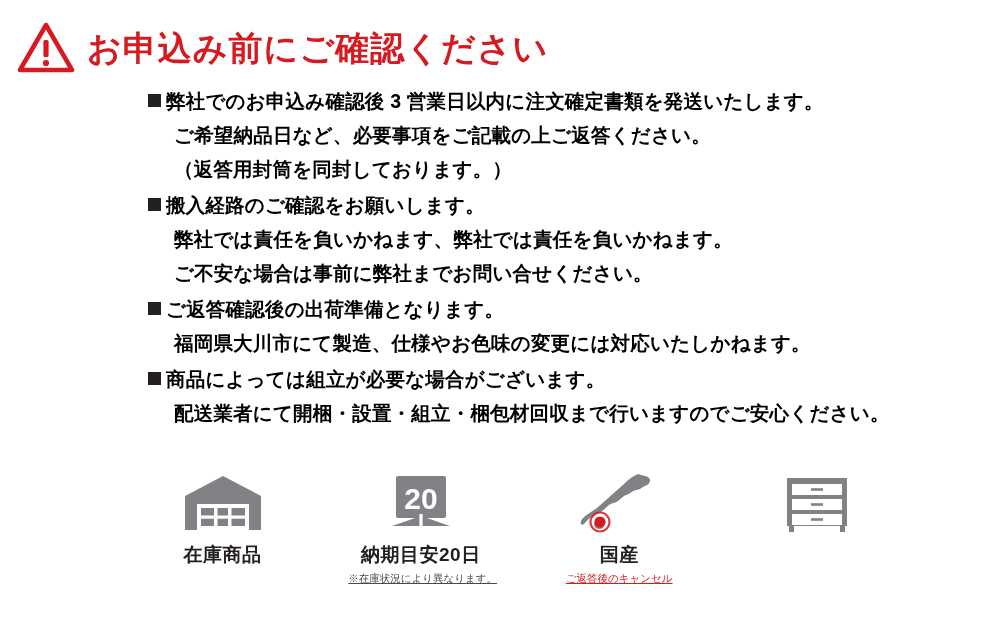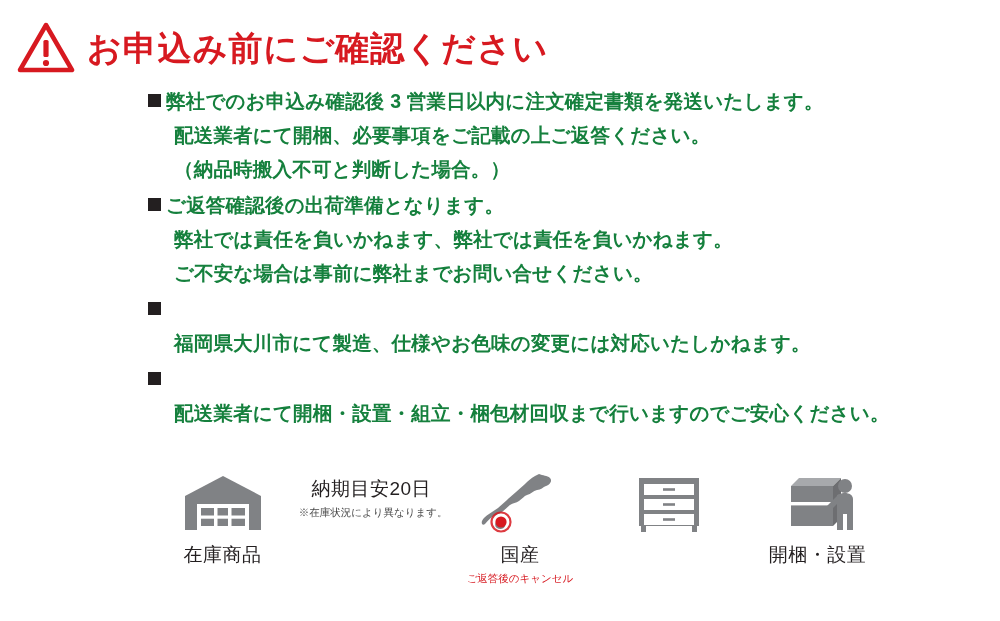--- a/index.html
+++ b/index.html
@@ -55,21 +55,21 @@
     left: 148px;
     width: 740px;
   }
   .blk {
     margin-bottom: 2px;
   }
   .line {
     font-size: 19.5px;
     line-height: 34px;
     white-space: nowrap;
-    color: #15803d;
+    color: #000000;
     font-weight: bold;
     letter-spacing: 0.2px;
   }
   .line.indent {
     padding-left: 26px;
     font-weight: bold;
   }
   .sq {
     display: inline-block;
     width: 13px;
@@ -95,31 +95,32 @@
   }
   .feat-icon {
     height: 66px;
     display: flex;
     align-items: flex-end;
     justify-content: center;
   }
   .feat-label {
     margin-top: 8px;
     font-size: 19px;
-    font-weight: normal;
+    font-weight: bold;
     color: #231f20;
     letter-spacing: 0.5px;
     white-space: nowrap;
   }
   .feat-note {
     margin-top: 4px;
     font-size: 10.5px;
     color: #4a4a4a;
     white-space: nowrap;
     letter-spacing: 0;
+    text-decoration: underline;
   }
   .feat-note.red {
     color: #d71920;
   }
 </style>
 </head>
 <body>
 
 <div id="page">
 
@@ -131,37 +132,37 @@
         <circle cx="29" cy="41" r="3.1" fill="#d71920"></circle>
       </svg>
     </span>
     <span class="heading-text">お申込み前にご確認ください</span>
   </div>
 
   <div class="body-block">
 
     <div class="blk">
       <div class="line"><span class="sq"></span><span>弊社でのお申込み確認後 3 営業日以内に注文確定書類を発送いたします。</span></div>
-      <div class="line indent"><span>配送業者にて開梱、必要事項をご記載の上ご返答ください。</span></div>
-      <div class="line indent"><span>（納品時搬入不可と判断した場合。）</span></div>
-    </div>
-
-    <div class="blk">
-      <div class="line"><span class="sq"></span><span>ご返答確認後の出荷準備となります。</span></div>
+      <div class="line indent"><span>ご希望納品日など、必要事項をご記載の上ご返答ください。</span></div>
+      <div class="line indent"><span>（返答用封筒を同封しております。）</span></div>
+    </div>
+
+    <div class="blk">
+      <div class="line"><span class="sq"></span><span>搬入経路のご確認をお願いします。</span></div>
       <div class="line indent"><span>弊社では責任を負いかねます、弊社では責任を負いかねます。</span></div>
       <div class="line indent"><span>ご不安な場合は事前に弊社までお問い合せください。</span></div>
     </div>
 
     <div class="blk">
-      <div class="line"><span class="sq"></span></div>
+      <div class="line"><span class="sq"></span><span>ご返答確認後の出荷準備となります。</span></div>
       <div class="line indent"><span>福岡県大川市にて製造、仕様やお色味の変更には対応いたしかねます。</span></div>
     </div>
 
     <div class="blk">
-      <div class="line"><span class="sq"></span></div>
+      <div class="line"><span class="sq"></span><span>商品によっては組立が必要な場合がございます。</span></div>
       <div class="line indent"><span>配送業者にて開梱・設置・組立・梱包材回収まで行いますのでご安心ください。</span></div>
     </div>
 
 
   </div>
 
   <div class="features">
 
     <div class="feature">
       <div class="feat-icon">
@@ -171,20 +172,28 @@
           <rect x="20" y="36" width="44" height="18" fill="#808285"></rect>
           <rect x="33" y="36" width="3.5" height="18" fill="#ffffff"></rect>
           <rect x="47" y="36" width="3.5" height="18" fill="#ffffff"></rect>
           <rect x="20" y="43.5" width="44" height="3.2" fill="#ffffff"></rect>
         </svg>
       </div>
       <div class="feat-label">在庫商品</div>
     </div>
 
     <div class="feature">
+      <div class="feat-icon">
+        <svg width="78" height="64" viewBox="0 0 78 64" xmlns="http://www.w3.org/2000/svg">
+          <rect x="14" y="6" width="50" height="42" rx="2" fill="#808285"></rect>
+          <text x="39" y="39" font-family="Liberation Sans, sans-serif" font-size="30" font-weight="bold" fill="#ffffff" text-anchor="middle">20</text>
+          <path d="M10 56 L39 46 L68 56 Z" fill="#808285"></path>
+          <rect x="37.4" y="44" width="3.2" height="12" fill="#ffffff"></rect>
+        </svg>
+      </div>
       <div class="feat-label">納期目安20日</div>
       <div class="feat-note">※在庫状況により異なります。</div>
     </div>
 
     <div class="feature">
       <div class="feat-icon">
         <svg width="86" height="64" viewBox="0 0 86 64" xmlns="http://www.w3.org/2000/svg">
           <path d="M62 4 C66 6 70 5 73 8 C76 11 72 15 69 16 C66 17 64 20 60 20 C56 21 54 24 50 25 C47 26 45 29 42 31 C39 33 36 33 33 35 C30 37 28 40 25 42 C22 44 18 45 15 47 C12 49 10 52 8 54 C6 56 4 54 5 51 C6 48 9 46 12 44 C15 42 18 40 21 38 C24 35 27 33 30 30 C33 27 36 25 39 22 C42 19 45 17 48 14 C51 11 54 8 58 6 Z" fill="#808285"></path>
           <path d="M24 50 C27 50 29 53 28 56 C27 59 23 60 20 58 C17 56 18 52 21 50 Z" fill="#808285"></path>
           <circle cx="24" cy="52" r="9.5" fill="none" stroke="#d71920" stroke-width="2.2" opacity="0.85"></circle>
@@ -204,30 +213,16 @@
           <rect x="14" y="42" width="50" height="11" fill="#ffffff"></rect>
           <rect x="33" y="16.2" width="12" height="2.6" fill="#808285"></rect>
           <rect x="33" y="31.2" width="12" height="2.6" fill="#808285"></rect>
           <rect x="33" y="46.2" width="12" height="2.6" fill="#808285"></rect>
           <rect x="11" y="54" width="5" height="6" fill="#808285"></rect>
           <rect x="62" y="54" width="5" height="6" fill="#808285"></rect>
         </svg>
       </div>
     </div>
 
-    <div class="feature">
-      <div class="feat-icon">
-        <svg width="86" height="62" viewBox="0 0 86 62" xmlns="http://www.w3.org/2000/svg">
-          <path d="M16 14 L58 14 L58 54 L16 54 Z" fill="#808285"></path>
-          <path d="M16 14 L24 6 L66 6 L58 14 Z" fill="#a7a9ac"></path>
-          <path d="M58 14 L66 6 L66 46 L58 54 Z" fill="#6d6e71"></path>
-          <rect x="16" y="30" width="42" height="3.4" fill="#ffffff"></rect>
-          <circle cx="70" cy="14" r="7" fill="#808285"></circle>
-          <path d="M62 23 C62 23 66 21 70 21 C74 21 78 23 78 27 L78 58 L72 58 L72 42 L68 42 L68 58 L62 58 Z" fill="#808285"></path>
-          <path d="M62 24 L52 34 L56 38 L64 30 Z" fill="#808285"></path>
-        </svg>
-      </div>
-      <div class="feat-label">開梱・設置</div>
-    </div>
 
   </div>
 
 </div>
 
 </body></html>

